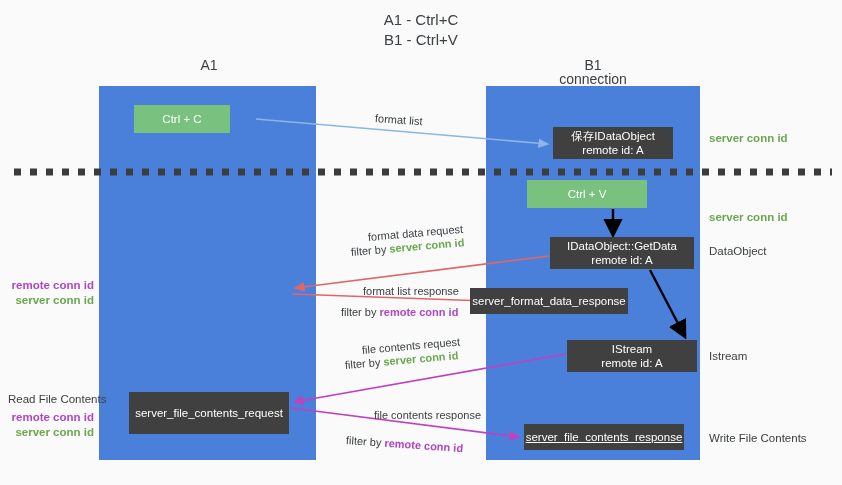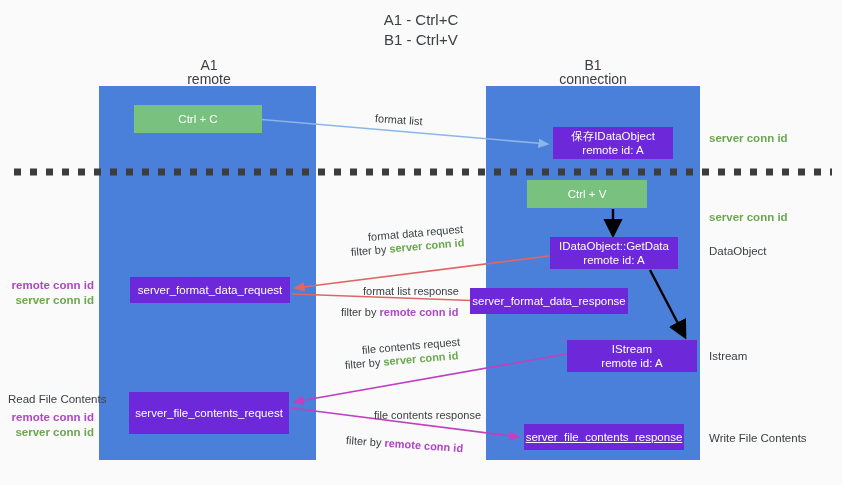--- a/index.html
+++ b/index.html
@@ -31,27 +31,27 @@
   #lane-b1{left:486px;top:86px;width:214px;height:374px;}
 
   
   .box{
     position:absolute;
     display:flex;align-items:center;justify-content:center;
     text-align:center;color:#ffffff;font-size:11.5px;line-height:14px;
     box-sizing:border-box;padding:3px 4px;
   }
   .box.green{background:#78c17f;}
-  .box.orange{background:#6d28d9;}
+  .box.orange{background:#404040;}
   .box .l2{display:block;}
 
-  #box-ctrlc{left:134px;top:105px;width:128px;height:28px;}
+  #box-ctrlc{left:134px;top:105px;width:96px;height:28px;}
   #box-save-idataobject{left:553px;top:127px;width:120px;height:32px;}
   #box-ctrlv{left:527px;top:180px;width:120px;height:28px;}
-  #box-getdata{left:550px;top:237px;width:128px;height:32px;}
+  #box-getdata{left:550px;top:237px;width:144px;height:32px;}
   #box-istream{left:567px;top:340px;width:130px;height:32px;}
   #box-fmt-req{left:130px;top:277px;width:160px;height:26px;}
   #box-fmt-resp{left:470px;top:288px;width:158px;height:26px;}
   #box-file-req{left:129px;top:392px;width:160px;height:42px;}
   #box-file-resp{left:524px;top:424px;width:160px;height:26px;text-decoration:underline;}
 
   
   .note{position:absolute;font-size:11.5px;line-height:15px;}
   .note .green{color:#6aa84f;font-weight:bold;}
   .note .purple{color:#b046c6;font-weight:bold;}
@@ -90,21 +90,20 @@
 
 <div id="stage">
 
   <div class="title">
     <div>A1 - Ctrl+C</div>
     <div>B1 - Ctrl+V</div>
   </div>
 
   <div class="colhead" style="left:129px;top:58px;width:160px;">
     <span>A1</span>
-    <span class="sub">remote</span>
   </div>
   <div class="colhead" style="left:513px;top:58px;width:160px;">
     <span>B1</span>
     <span class="sub">connection</span>
   </div>
 
   <div class="lane" id="lane-a1"></div>
   <div class="lane" id="lane-b1"></div>
 
   <svg id="wires">
@@ -162,23 +161,20 @@
     </span>
   </div>
 
   <div class="box orange" id="box-istream">
     <span>
       <span>IStream</span>
       <span class="l2">remote id: A</span>
     </span>
   </div>
 
-  <div class="box orange" id="box-fmt-req">
-    <span>server_format_data_request</span>
-  </div>
 
   <div class="box orange" id="box-fmt-resp">
     <span>server_format_data_response</span>
   </div>
 
   <div class="box orange" id="box-file-req">
     <span>server_file_contents_request</span>
   </div>
 
   <div class="box orange" id="box-file-resp">

